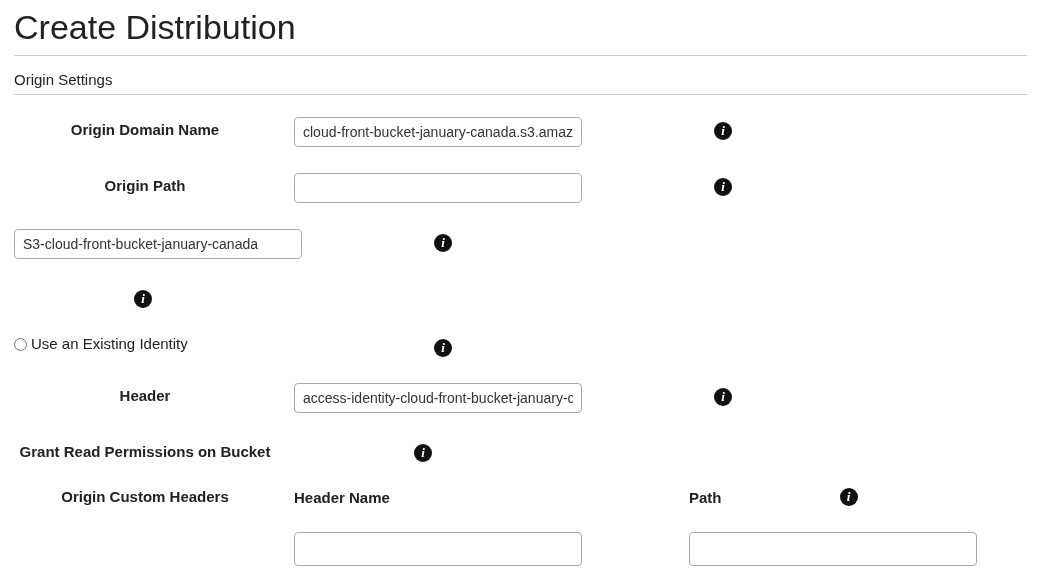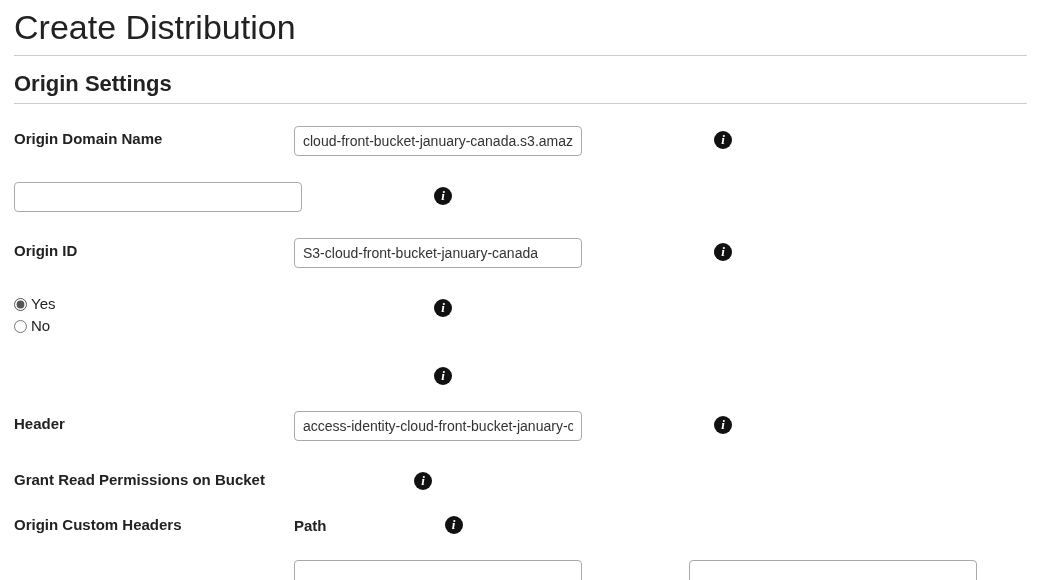--- a/index.html
+++ b/index.html
@@ -14,37 +14,37 @@
       font-size: 34px;
       font-weight: 400;
       margin-bottom: 8px;
     }
     .rule {
       border: 0;
       border-top: 1px solid #ccc;
       margin: 0 0 8px 0;
     }
     h2.section-title {
-      font-size: 22px;
-      font-weight: 700;
+      font-size: 15px;
+      font-weight: 400;
       margin-bottom: 6px;
       margin-top: 15px;
     }
     .form {
       margin-top: 22px;
     }
     .row {
       display: flex;
       align-items: flex-start;
       margin-bottom: 26px;
     }
     .label-col {
       width: 280px;
       flex-shrink: 0;
-      text-align: left;
+      text-align: center;
       padding-right: 18px;
       padding-top: 4px;
       font-weight: 700;
       font-size: 15px;
       line-height: 1.25;
     }
     .input-col {
       width: 300px;
       flex-shrink: 0;
     }
@@ -112,70 +112,65 @@
 
   <div class="row">
     <div class="label-col">Origin Domain Name</div>
     <div class="input-col">
       <input type="text" class="text" value="cloud-front-bucket-january-canada.s3.amazonaws.com" style="">
     </div>
     <div class="info-col"><span class="info-icon">i</span></div>
   </div>
 
   <div class="row">
+    <div class="label-col">Origin Path</div>
     <div class="input-col">
       <input type="text" class="text" value="" style="">
     </div>
     <div class="info-col"><span class="info-icon">i</span></div>
   </div>
 
   <div class="row">
-    <div class="label-col">Origin ID</div>
     <div class="input-col">
       <input type="text" class="text" value="S3-cloud-front-bucket-january-canada" style="">
     </div>
     <div class="info-col"><span class="info-icon">i</span></div>
   </div>
 
   <div class="row">
-    <div class="input-col">
-      <div class="radio-line">
-        <input type="radio" name="rba" checked="" style="">
-        <span>Yes</span>
-      </div>
-      <div class="radio-line">
-        <input type="radio" name="rba" style="">
-        <span>No</span>
-      </div>
-    </div>
     <div class="info-col"><span class="info-icon">i</span></div>
   </div>
 
   <div class="row">
     <div class="input-col">
+      <div class="radio-line">
+        <input type="radio" name="oai" style="">
+        <span>Use an Existing Identity</span>
+      </div>
     </div>
     <div class="info-col"><span class="info-icon">i</span></div>
   </div>
 
   <div class="row">
     <div class="label-col">Header</div>
     <div class="input-col">
       <input type="text" class="text" value="access-identity-cloud-front-bucket-january-canada" style="">
     </div>
     <div class="info-col"><span class="info-icon">i</span></div>
   </div>
 
   <div class="row">
     <div class="label-col">Grant Read Permissions on Bucket</div>
     <div class="info-col"><span class="info-icon">i</span></div>
   </div>
 
   <div class="headers-row">
     <div class="label-col" style="padding-top:0">Origin Custom Headers</div>
     <div class="headers-labels">
+      <div class="header-name-label">Header Name</div>
       <div class="header-value-label">Path</div>
       <span class="info-icon hdr-info">i</span>
     </div>
   </div>
 
   <div class="headers-row">
     <div class="label-col"></div>
     <div class="headers-inputs">
       <div class="hdr-name-input-col">
         <input type="text" class="hdr-name" value="" style="">

